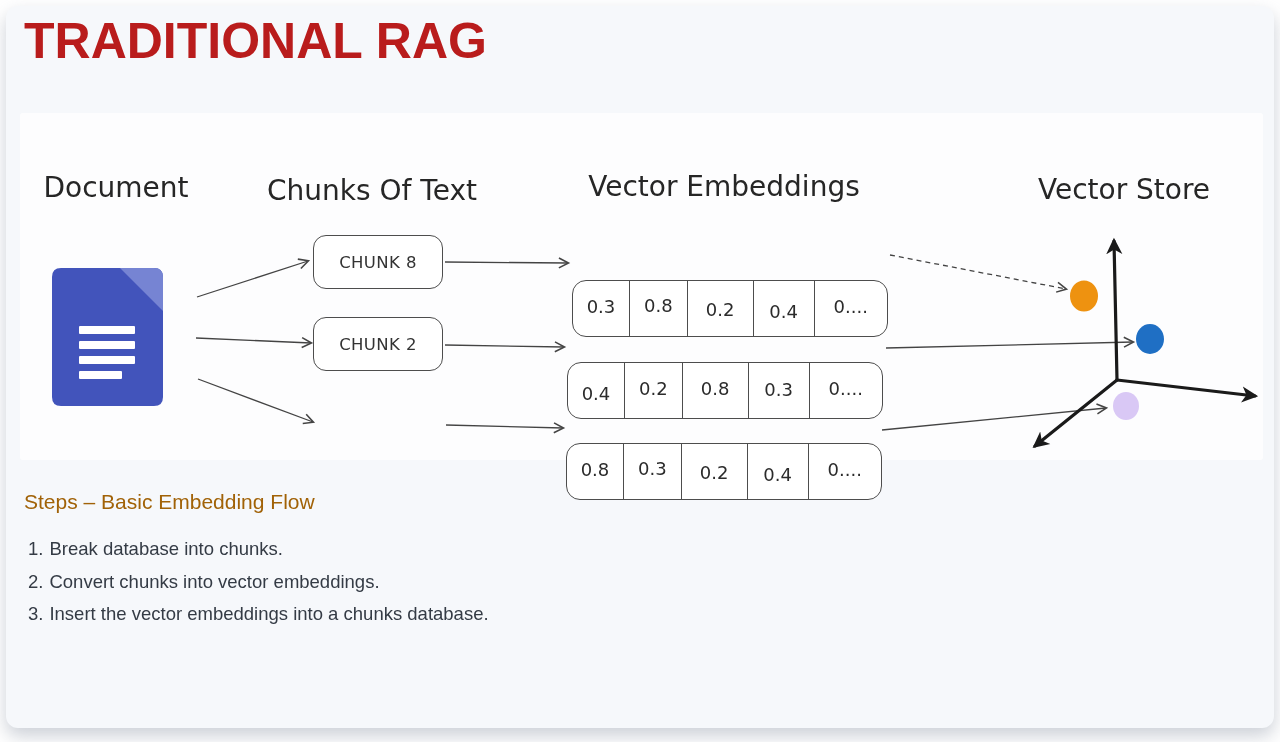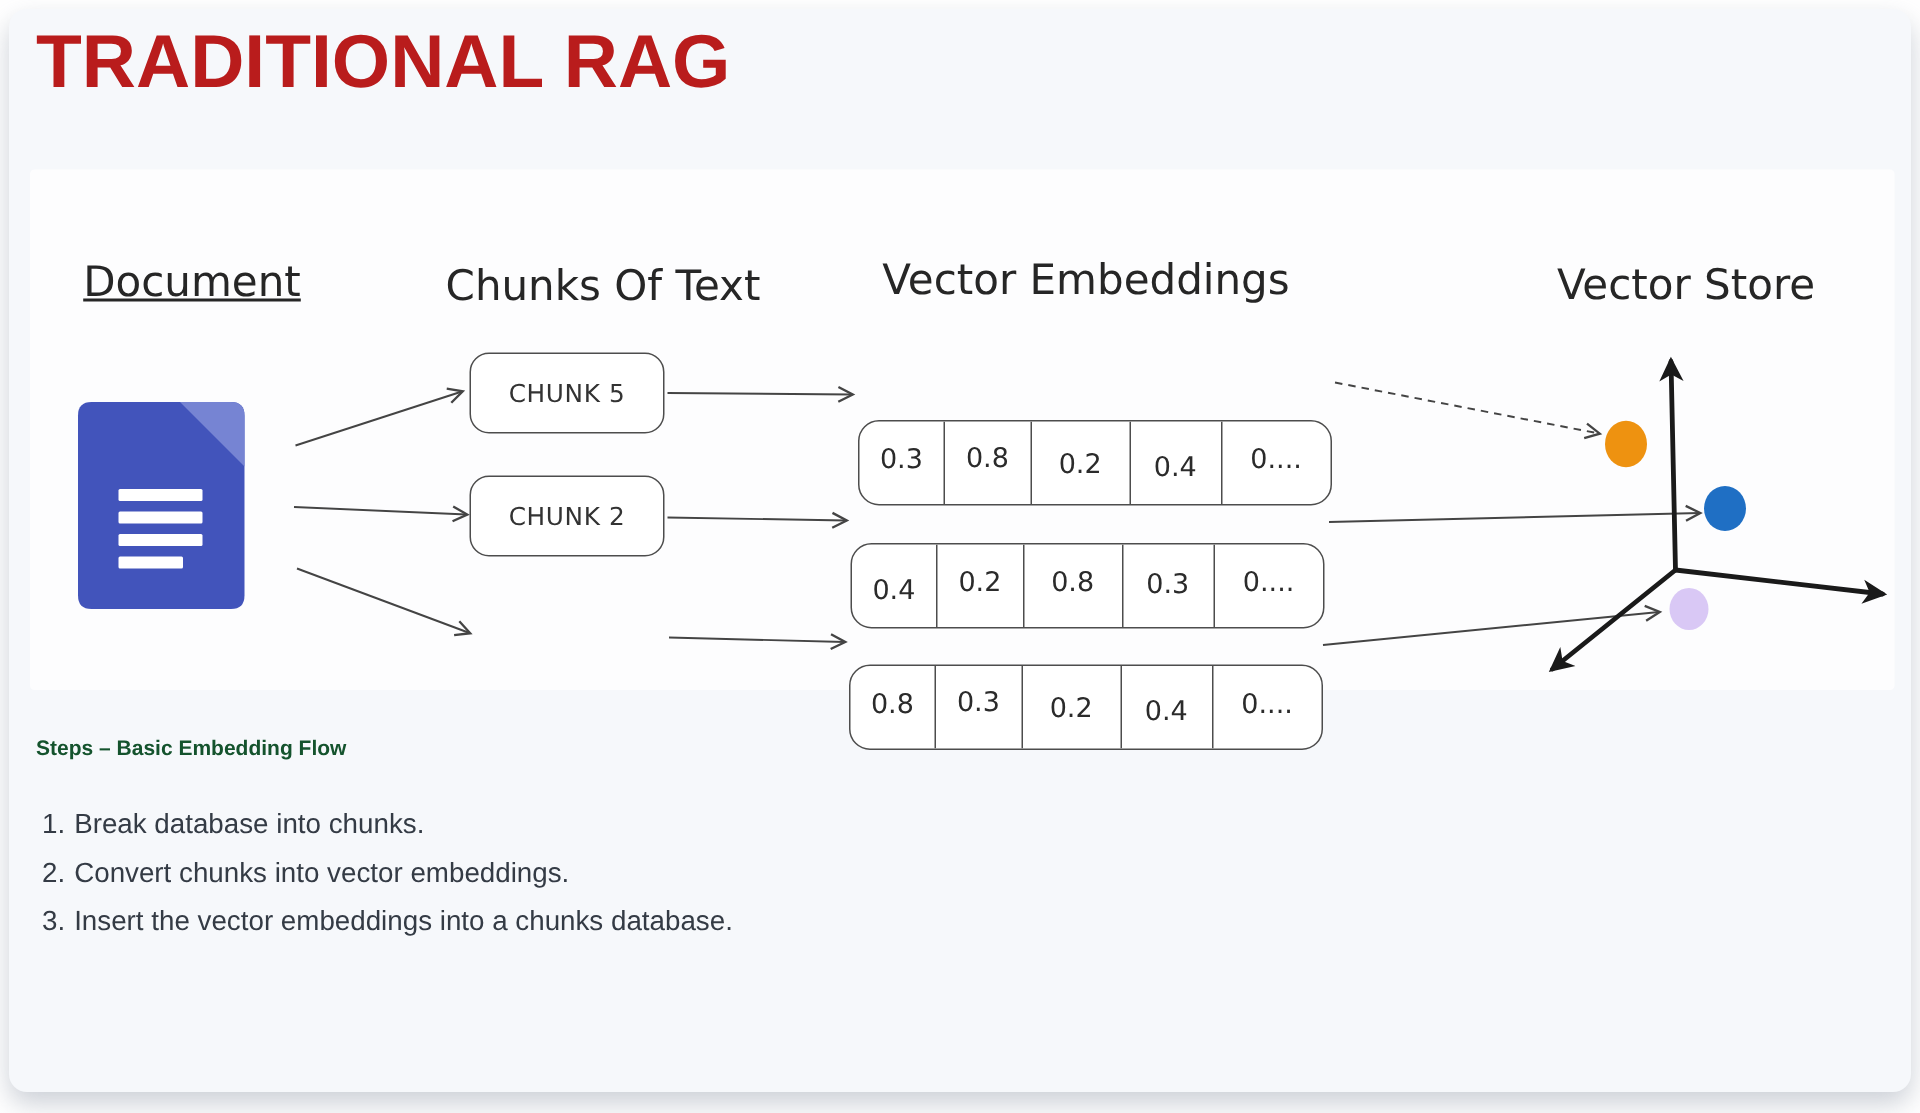--- a/index.html
+++ b/index.html
@@ -60,40 +60,40 @@
   .vec-cell:nth-child(4) span { transform: translateY(3px); }
   .vec-cell:nth-child(5) span { transform: translateY(-2px); }
   .vec-row.r2 .vec-cell:nth-child(1) span { transform: translateY(3px); }
   .vec-row.r2 .vec-cell:nth-child(2) span { transform: translateY(-2px); }
   .vec-row.r2 .vec-cell:nth-child(3) span { transform: translateY(-2px); }
   .vec-row.r2 .vec-cell:nth-child(4) span { transform: translateY(-1px); }
 
   
   .steps-heading {
     position: absolute; left: 18px; top: 484px;
-    font-size: 14px; font-weight: 700; color: #14532d;
+    font-size: 21px; font-weight: 400; color: #a16207;
   }
   .steps-list { position: absolute; left: 22px; top: 527px; }
   .step-item {
     height: 32.5px; display: flex; align-items: center;
     font-size: 18.5px; color: #343b45;
   }
   .step-item .step-num { margin-right: 6px; }
 </style>
 </head>
 <body>
 
 <div class="card">
 
   <h1 class="page-title">TRADITIONAL RAG</h1>
 
   <div class="panel">
 
-    <div class="col-heading" style="left:108px;  top:58px;text-decoration:underline;">Document</div>
-    <div class="col-heading" style="left:352px; top:61px;margin-left:30px;">Chunks Of Text</div>
+    <div class="col-heading" style="left:96px;  top:58px;">Document</div>
+    <div class="col-heading" style="left:352px; top:61px;">Chunks Of Text</div>
     <div class="col-heading" style="left:704px; top:57px;">Vector Embeddings</div>
     <div class="col-heading" style="left:1104px;top:60px;text-align:center;">Vector Store</div>
 
     <svg class="flow-layer" width="1243" height="347" viewBox="0 0 1243 347">
       <defs>
         <marker id="ah" viewBox="0 0 10 10" refX="8" refY="5" markerWidth="10" markerHeight="10" orient="auto-start-reverse">
           <path d="M1,1.2 L8.4,5 L1,8.8" fill="none" stroke="#444" stroke-width="1.2"></path>
         </marker>
         <marker id="ahAxis" viewBox="0 0 10 10" refX="7.5" refY="5" markerWidth="5.5" markerHeight="5.5" orient="auto-start-reverse">
           <path d="M0,0.4 L9.3,5 L0,9.6 L2.6,5 Z" fill="#1a1a1a"></path>
@@ -133,21 +133,21 @@
         <line x1="1097" y1="267" x2="1094" y2="128" marker-end="url(#ahAxis)"></line>
         <line x1="1097" y1="267" x2="1235" y2="283" marker-end="url(#ahAxis)"></line>
         <line x1="1097" y1="267" x2="1015" y2="333" marker-end="url(#ahAxis)"></line>
       </g>
 
       <ellipse cx="1064" cy="183" rx="14" ry="15.5" fill="#EE9210"></ellipse>
       <ellipse cx="1130" cy="226" rx="14" ry="15" fill="#1F6FC4"></ellipse>
       <ellipse cx="1106" cy="293" rx="13" ry="14" fill="#D9C8F5"></ellipse>
     </svg>
 
-    <div class="chunk-box" style="left:293px; top:122px;">CHUNK 5</div>
+    <div class="chunk-box" style="left:293px; top:122px;">CHUNK 8</div>
     <div class="chunk-box" style="left:293px; top:204px;">CHUNK 2</div>
 
     <div class="vec-row r1" style="left:552px; top:123px;">
       <div class="vec-cell">
           <span>0.3</span>
         </div>
       <div class="vec-cell">
           <span>0.8</span>
         </div>
       <div class="vec-cell">

